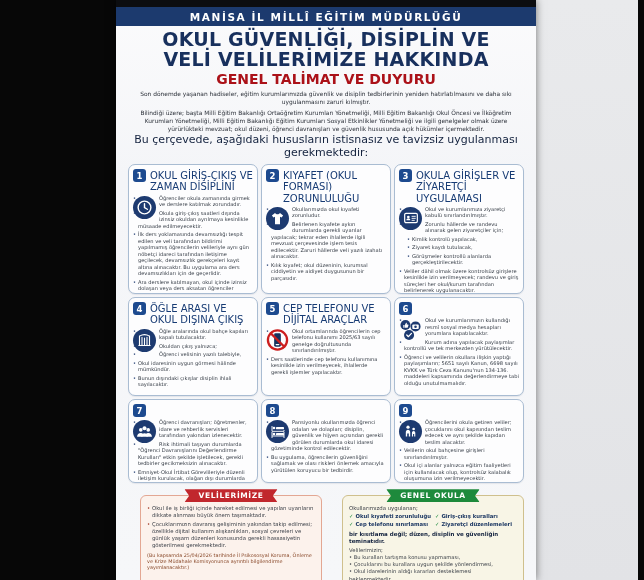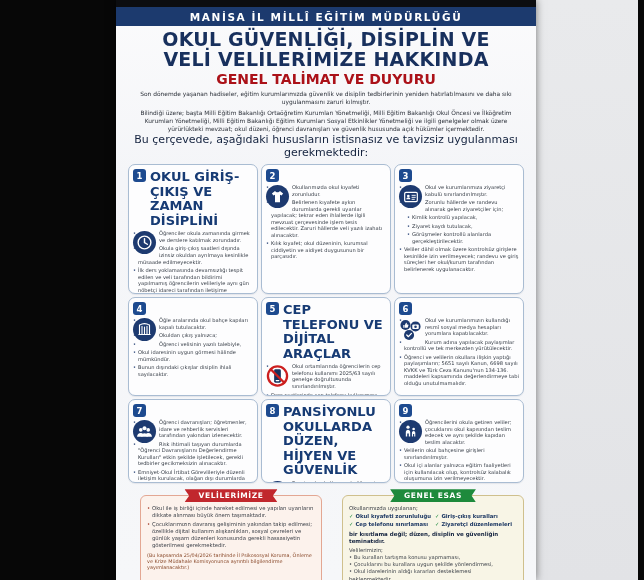--- a/index.html
+++ b/index.html
@@ -15,21 +15,21 @@
   .head{flex:0 0 auto;text-align:center;padding:4px 14px 1px;}
   .headline{color:#18305d;font-weight:bold;font-size:19px;line-height:1.04;letter-spacing:.2px;}
   .subtitle{color:#ab1118;font-weight:bold;font-size:14px;line-height:1.1;margin-top:2px;}
   .intro-p{color:#2a2f38;font-size:5.9px;line-height:1.3;margin-top:4px;}
   .framework{color:#14233f;font-weight:normal;font-size:11px;}
 
   .cards-grid{flex:0 0 auto;display:grid;grid-template-columns:1fr 1fr 1fr;grid-template-rows:130px 99px 84px;gap:3px;padding:4px 12px 2px;}
   .card{background:#fdfdfe;border:1px solid #a9bcd2;border-radius:7px;padding:4px 4px 2px;overflow:hidden;box-shadow:0 1px 1px rgba(20,40,80,.08);}
   .card-head{display:flex;align-items:flex-start;gap:4px;margin-bottom:2px;}
   .num{flex:0 0 auto;width:13px;height:13px;background:#1d4a8f;color:#fff;font-weight:bold;font-size:8.5px;border-radius:3px;display:flex;align-items:center;justify-content:center;}
-  .card-title{color:#173b74;font-weight:bold;font-size:13px;line-height:1.12;text-transform:uppercase;padding-top:1px;}
+  .card-title{color:#173b74;font-weight:normal;font-size:10px;line-height:1.12;text-transform:uppercase;padding-top:1px;}
   .icn{float:left;width:23px;height:23px;border-radius:50%;background:#1d3a70;display:flex;align-items:center;justify-content:center;margin:1px 3px 2px 0;}
   .icn.flat{background:transparent;border-radius:0;}
   .icn svg{display:block;}
   .card ul{margin:0;padding:0;list-style:none;}
   .card li{color:#333a44;font-size:5.1px;line-height:1.28;margin-bottom:2px;padding-left:5px;position:relative;}
   .card li::before{content:"•";position:absolute;left:0;top:0;color:#1d3a70;}
   .card li.ind{margin-left:8px;}
 
   .bottom-row{flex:0 0 auto;display:flex;gap:20px;padding:10px 12px 3px;margin-left:12px;}
   .note-box{position:relative;flex:1;border-radius:6px;padding:9px 6px 4px;}
@@ -94,37 +94,39 @@
               <li class="">Öğrenciler okula zamanında girmek ve derslere katılmak zorundadır.</li>
               <li class="">Okula giriş-çıkış saatleri dışında izinsiz okuldan ayrılmaya kesinlikle müsaade edilmeyecektir.</li>
               <li class="">İlk ders yoklamasında devamsızlığı tespit edilen ve veli tarafından bildirimi yapılmamış öğrencilerin velileriyle aynı gün nöbetçi idareci tarafından iletişime geçilecek, devamsızlık gerekçeleri kayıt altına alınacaktır. Bu uygulama ara ders devamsızlıkları için de geçerlidir.</li>
               <li class="">Ara derslere katılmayan, okul içinde izinsiz dolaşan veya ders aksatan öğrenciler hakkında ilgili yönetmelik hükümleri doğrultusunda disiplin işlemi uygulanacaktır.</li>
             </ul>
           </div>
         </div>
         <div class="card">
           <div class="card-head">
             <span class="num">2</span>
+            <span class="card-title">KIYAFET (OKUL FORMASI) ZORUNLULUĞU</span>
           </div>
           <div>
             <span class="icn">
               <svg width="15" height="15" viewBox="0 0 24 24">
                 <path d="M8 3L3 7l2.5 3.5L8 9v12h8V9l2.5 1.5L21 7l-5-4c-1 1.4-2.4 2-4 2s-3-.6-4-2z" fill="#fff"></path>
               </svg>
             </span>
             <ul>
               <li class="">Okullarımızda okul kıyafeti zorunludur.</li>
               <li class="">Belirlenen kıyafete aykırı durumlarda gerekli uyarılar yapılacak; tekrar eden ihlallerde ilgili mevzuat çerçevesinde işlem tesis edilecektir. Zaruri hâllerde veli yazılı izahatı alınacaktır.</li>
               <li class="">Kılık kıyafet; okul düzeninin, kurumsal ciddiyetin ve aidiyet duygusunun bir parçasıdır.</li>
             </ul>
           </div>
         </div>
         <div class="card">
           <div class="card-head">
             <span class="num">3</span>
+            <span class="card-title">OKULA GİRİŞLER VE ZİYARETÇİ UYGULAMASI</span>
           </div>
           <div>
             <span class="icn">
               <svg width="16" height="16" viewBox="0 0 24 24">
                 <rect x="2.5" y="5" width="19" height="14" rx="2" fill="none" stroke="#fff" stroke-width="1.8"></rect>
                 <circle cx="8" cy="10.5" r="2" fill="#fff"></circle>
                 <path d="M5 15.5c0-1.7 1.4-3 3-3s3 1.3 3 3z" fill="#fff"></path>
                 <path d="M13.5 9.5h5M13.5 12.5h5M13.5 15.5h3.5" stroke="#fff" stroke-width="1.4" stroke-linecap="round"></path>
               </svg>
             </span>
@@ -134,20 +136,21 @@
               <li class="ind">Kimlik kontrolü yapılacak,</li>
               <li class="ind">Ziyaret kaydı tutulacak,</li>
               <li class="ind">Görüşmeler kontrollü alanlarda gerçekleştirilecektir.</li>
               <li class="">Veliler dâhil olmak üzere kontrolsüz girişlere kesinlikle izin verilmeyecek; randevu ve giriş süreçleri her okul/kurum tarafından belirlenerek uygulanacaktır.</li>
             </ul>
           </div>
         </div>
         <div class="card">
           <div class="card-head">
             <span class="num">4</span>
+            <span class="card-title">ÖĞLE ARASI VE OKUL DIŞINA ÇIKIŞ</span>
           </div>
           <div>
             <span class="icn">
               <svg width="15" height="15" viewBox="0 0 24 24">
                 <path d="M4 5v15M8 7v13M12 8v12M16 7v13M20 5v15" stroke="#fff" stroke-width="1.8" stroke-linecap="round"></path>
                 <path d="M4 5q8-5 16 0" fill="none" stroke="#fff" stroke-width="1.8"></path>
                 <path d="M3 20h18" stroke="#fff" stroke-width="1.8" stroke-linecap="round"></path>
               </svg>
             </span>
             <ul>
@@ -220,21 +223,20 @@
             <ul>
               <li class="">Öğrenci davranışları; öğretmenler, idare ve rehberlik servisleri tarafından yakından izlenecektir.</li>
               <li class="">Risk ihtimali taşıyan durumlarda "Öğrenci Davranışlarını Değerlendirme Kurulları" etkin şekilde işletilecek, gerekli tedbirler gecikmeksizin alınacaktır.</li>
               <li class="">Emniyet-Okul İrtibat Görevlileriyle düzenli iletişim kurulacak, olağan dışı durumlarda ilgili birimlerle eş zamanlı bilgi paylaşımı sağlanacaktır.</li>
             </ul>
           </div>
         </div>
         <div class="card">
           <div class="card-head">
             <span class="num">8</span>
-            <span class="card-title">PANSİYONLU OKULLARDA DÜZEN, HİJYEN VE GÜVENLİK</span>
           </div>
           <div>
             <span class="icn">
               <svg width="16" height="16" viewBox="0 0 24 24">
                 <circle cx="6" cy="6" r="2" fill="#fff"></circle>
                 <rect x="9" y="4.5" width="12" height="3.5" rx="1" fill="#fff"></rect>
                 <path d="M3 3v8h18V9" stroke="#fff" stroke-width="1.4" fill="none"></path>
                 <circle cx="6" cy="15" r="2" fill="#fff"></circle>
                 <rect x="9" y="13.5" width="12" height="3.5" rx="1" fill="#fff"></rect>
                 <path d="M3 12v9M21 12v9" stroke="#fff" stroke-width="1.4"></path>
@@ -272,21 +274,21 @@
     <div class="bottom-row">
       <div class="note-box box-parents">
         <div class="ribbon ribbon-red">VELİLERİMİZE</div>
         <ul id="parents-list">
             <li>Okul ile iş birliği içinde hareket edilmesi ve yapılan uyarıların dikkate alınması büyük önem taşımaktadır.</li>
             <li>Çocuklarımızın davranış gelişiminin yakından takip edilmesi; özellikle dijital kullanım alışkanlıkları, sosyal çevreleri ve günlük yaşam düzenleri konusunda gerekli hassasiyetin gösterilmesi gerekmektedir.</li>
           </ul>
         <div class="parents-note">(Bu kapsamda 25/04/2026 tarihinde İl Psikososyal Koruma, Önleme ve Krize Müdahale Komisyonunca ayrıntılı bilgilendirme yayımlanacaktır.)</div>
       </div>
       <div class="note-box box-general">
-        <div class="ribbon ribbon-green">GENEL ESAS</div>
+        <div class="ribbon ribbon-green">GENEL OKULA</div>
         <div class="gen-lead">Okullarımızda uygulanan;</div>
         <div class="checks" id="general-checks">
             <div class="chk"><span class="tick">✓</span>Okul kıyafeti zorunluluğu</div>
             <div class="chk"><span class="tick">✓</span>Giriş-çıkış kuralları</div>
             <div class="chk"><span class="tick">✓</span>Cep telefonu sınırlaması</div>
             <div class="chk"><span class="tick">✓</span>Ziyaretçi düzenlemeleri</div>
           </div>
         <div class="gen-emph">bir kısıtlama değil; düzen, disiplin ve güvenliğin teminatıdır.</div>
         <div class="gen-sub">Velilerimizin;</div>
         <div id="general-expectations">

